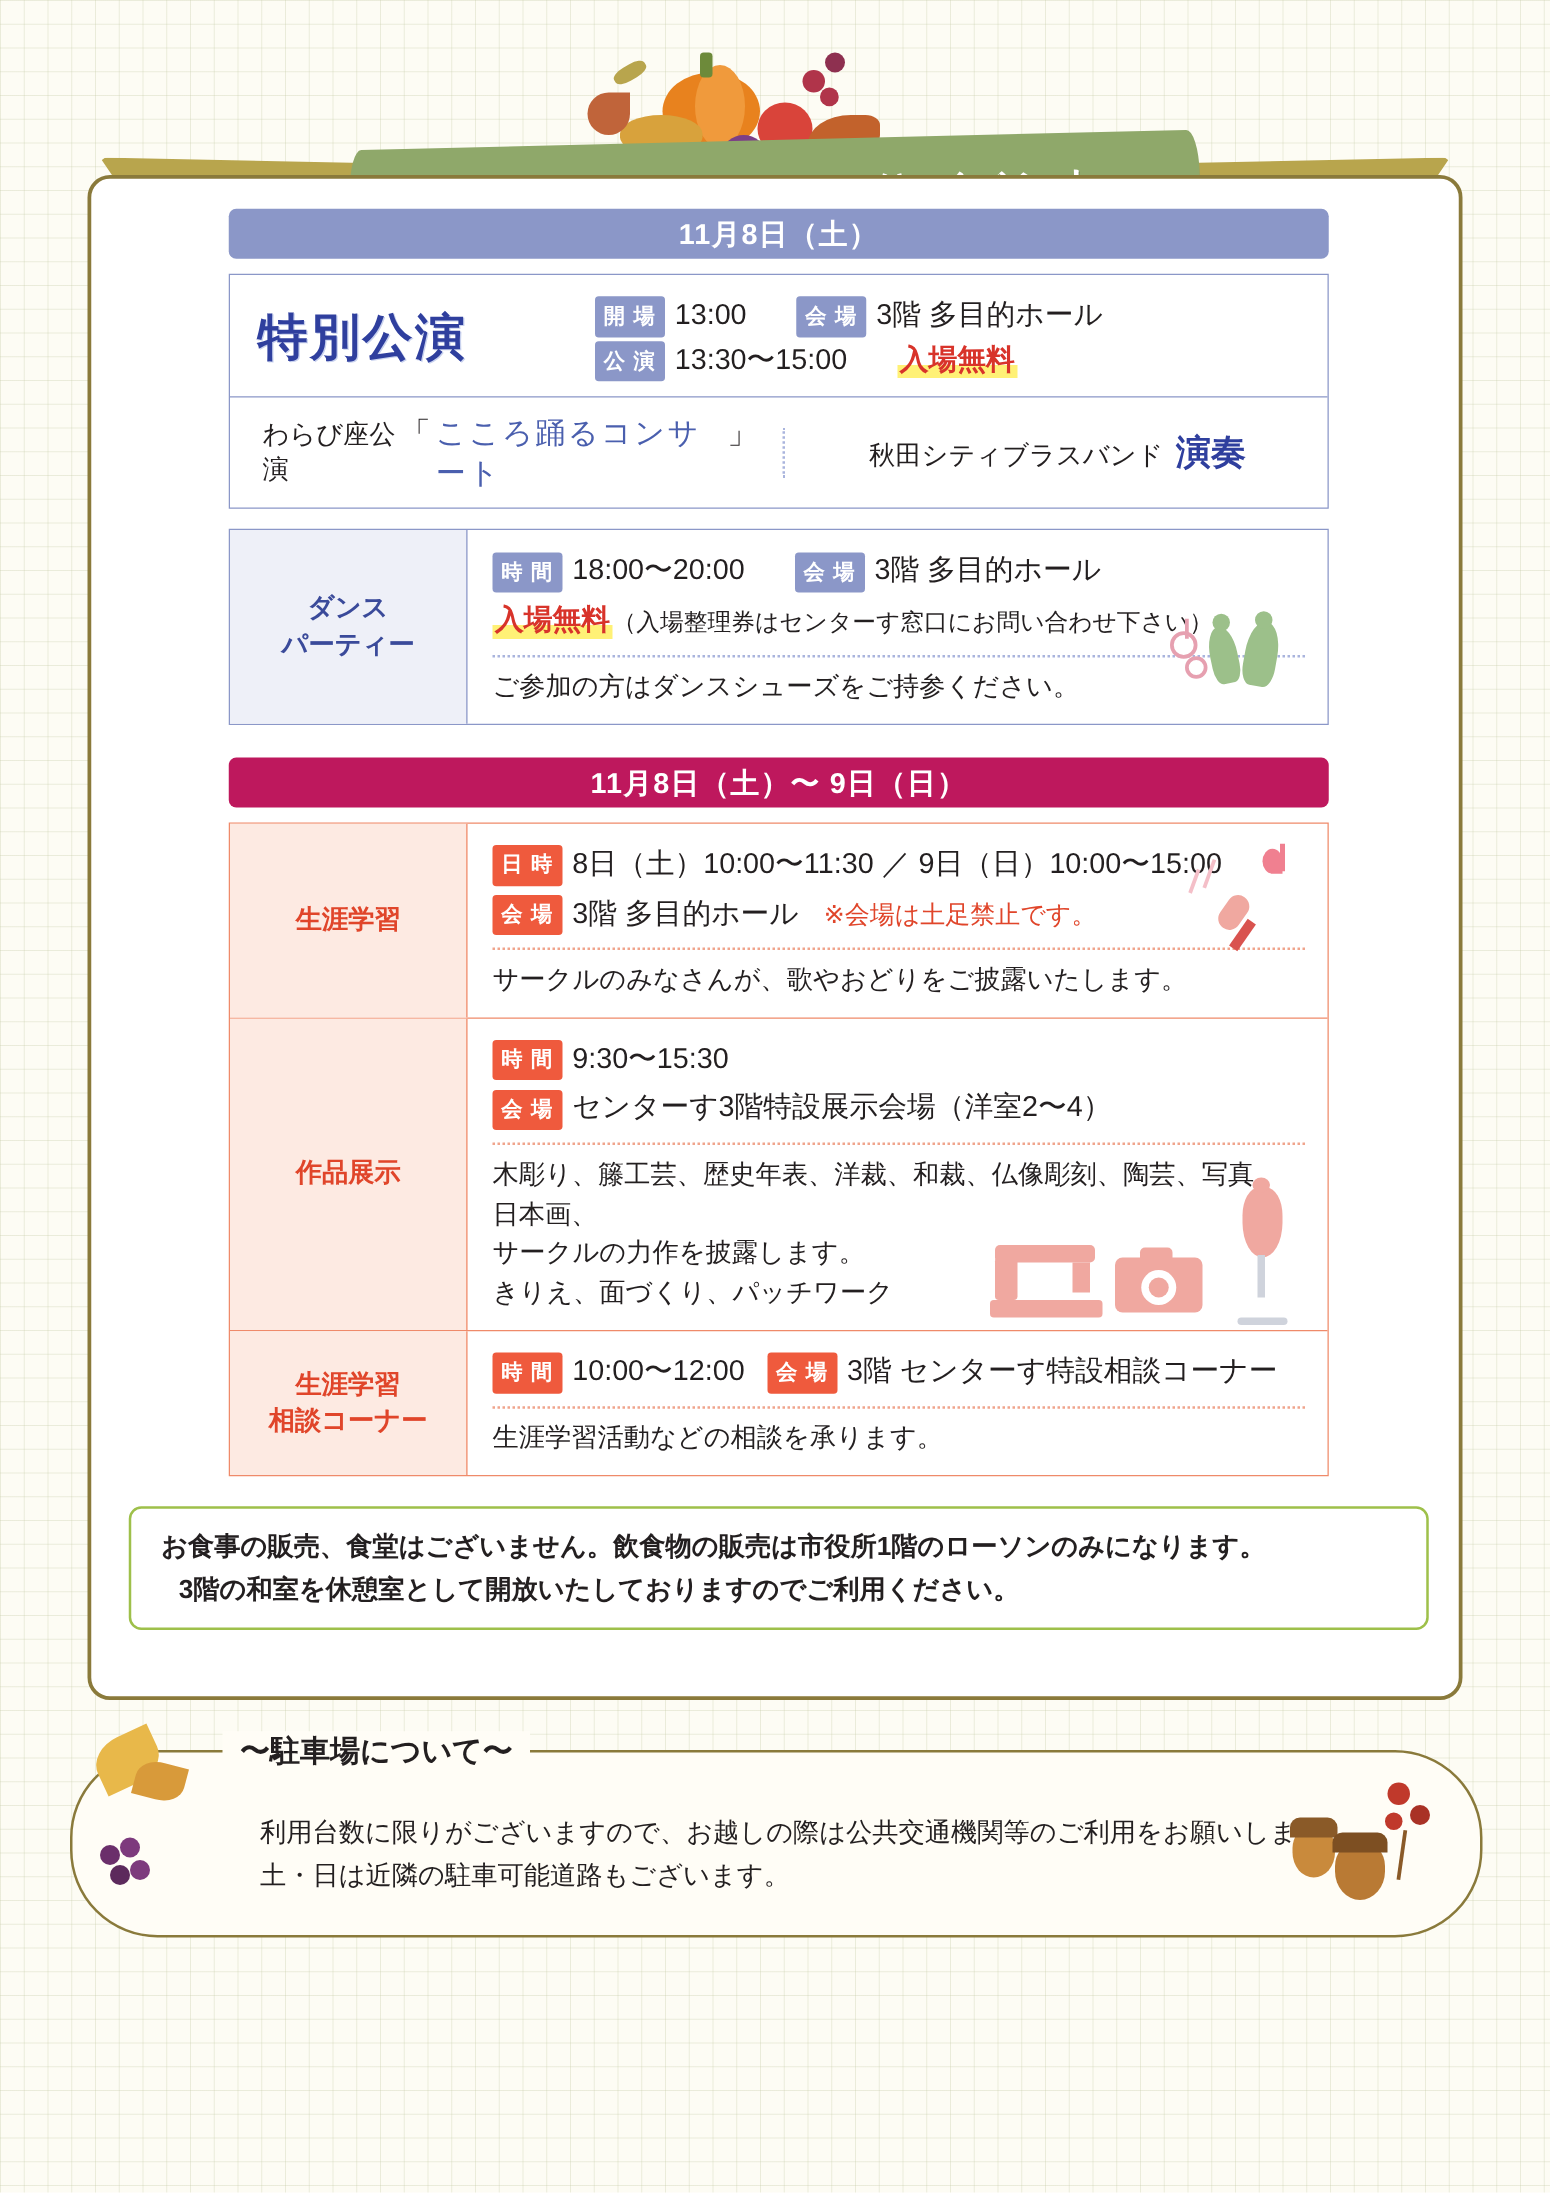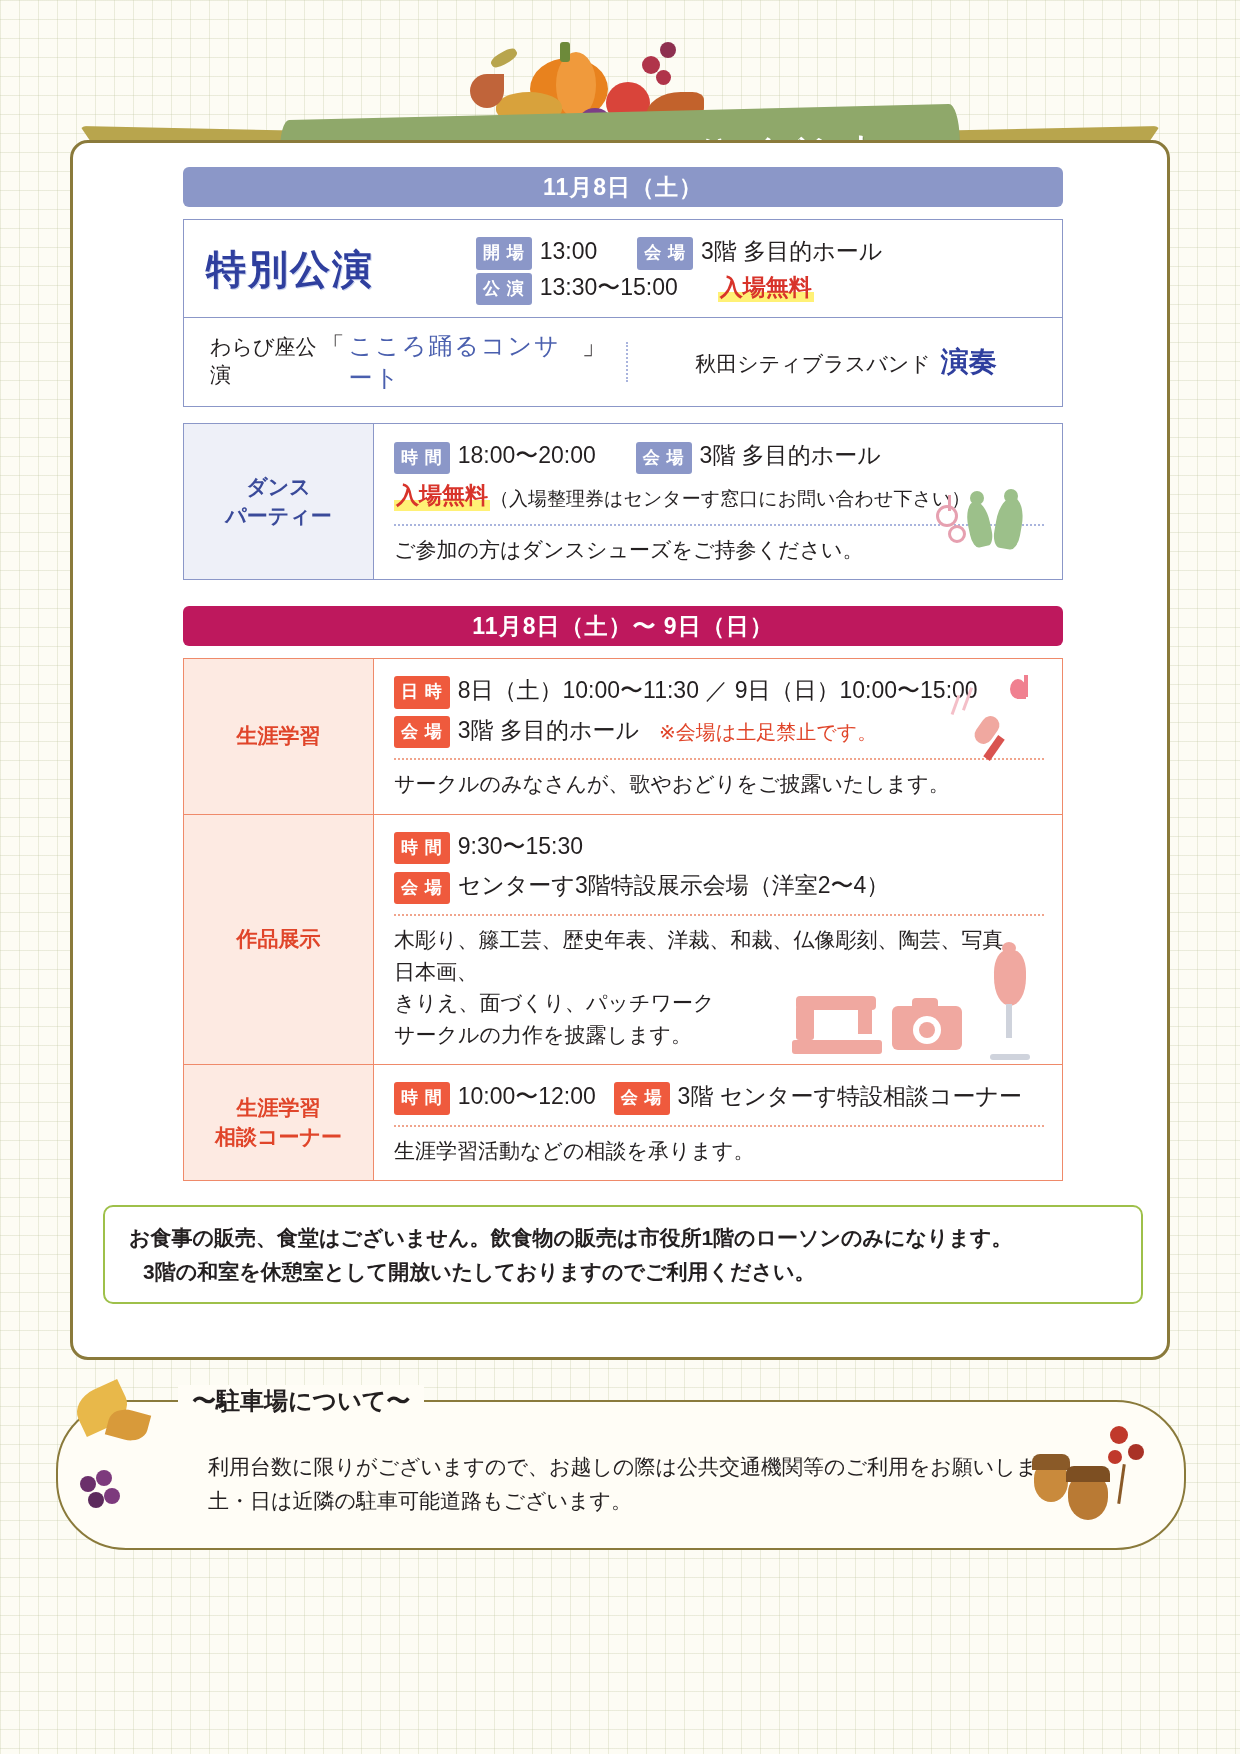--- a/index.html
+++ b/index.html
@@ -465,22 +465,22 @@
           <div class="line">
             <span class="tag orange">時 間</span>
             <span>9:30〜15:30</span>
           </div>
           <div class="line" style="margin-top:4px;">
             <span class="tag orange">会 場</span>
             <span>センターす3階特設展示会場（洋室2〜4）</span>
           </div>
           <div class="dotted-sep orange"></div>
           <div class="note-text">木彫り、籐工芸、歴史年表、洋裁、和裁、仏像彫刻、陶芸、写真、日本画、</div>
+          <div class="note-text">サークルの力作を披露します。</div>
           <div class="note-text">きりえ、面づくり、パッチワーク</div>
-          <div class="note-text">サークルの力作を披露します。</div>
 
           <div class="deco-img" style="right:180px; bottom:10px; width:90px; height:60px;">
             <div style="position:absolute; left:0; bottom:0; width:90px; height:14px; background:#f0a8a0; border-radius:3px;"></div>
             <div style="position:absolute; left:4px; bottom:14px; width:18px; height:34px; background:#f0a8a0; border-radius:3px;"></div>
             <div style="position:absolute; left:4px; top:2px; width:80px; height:14px; background:#f0a8a0; border-radius:4px;"></div>
             <div style="position:absolute; left:66px; top:16px; width:14px; height:24px; background:#f0a8a0;"></div>
           </div>
           <div class="deco-img" style="right:100px; bottom:14px; width:70px; height:52px;">
             <div style="position:absolute; left:0; top:8px; width:70px; height:44px; background:#f0a8a0; border-radius:6px;"></div>
             <div style="position:absolute; left:20px; top:0px; width:26px; height:10px; background:#f0a8a0; border-radius:4px 4px 0 0;"></div>

